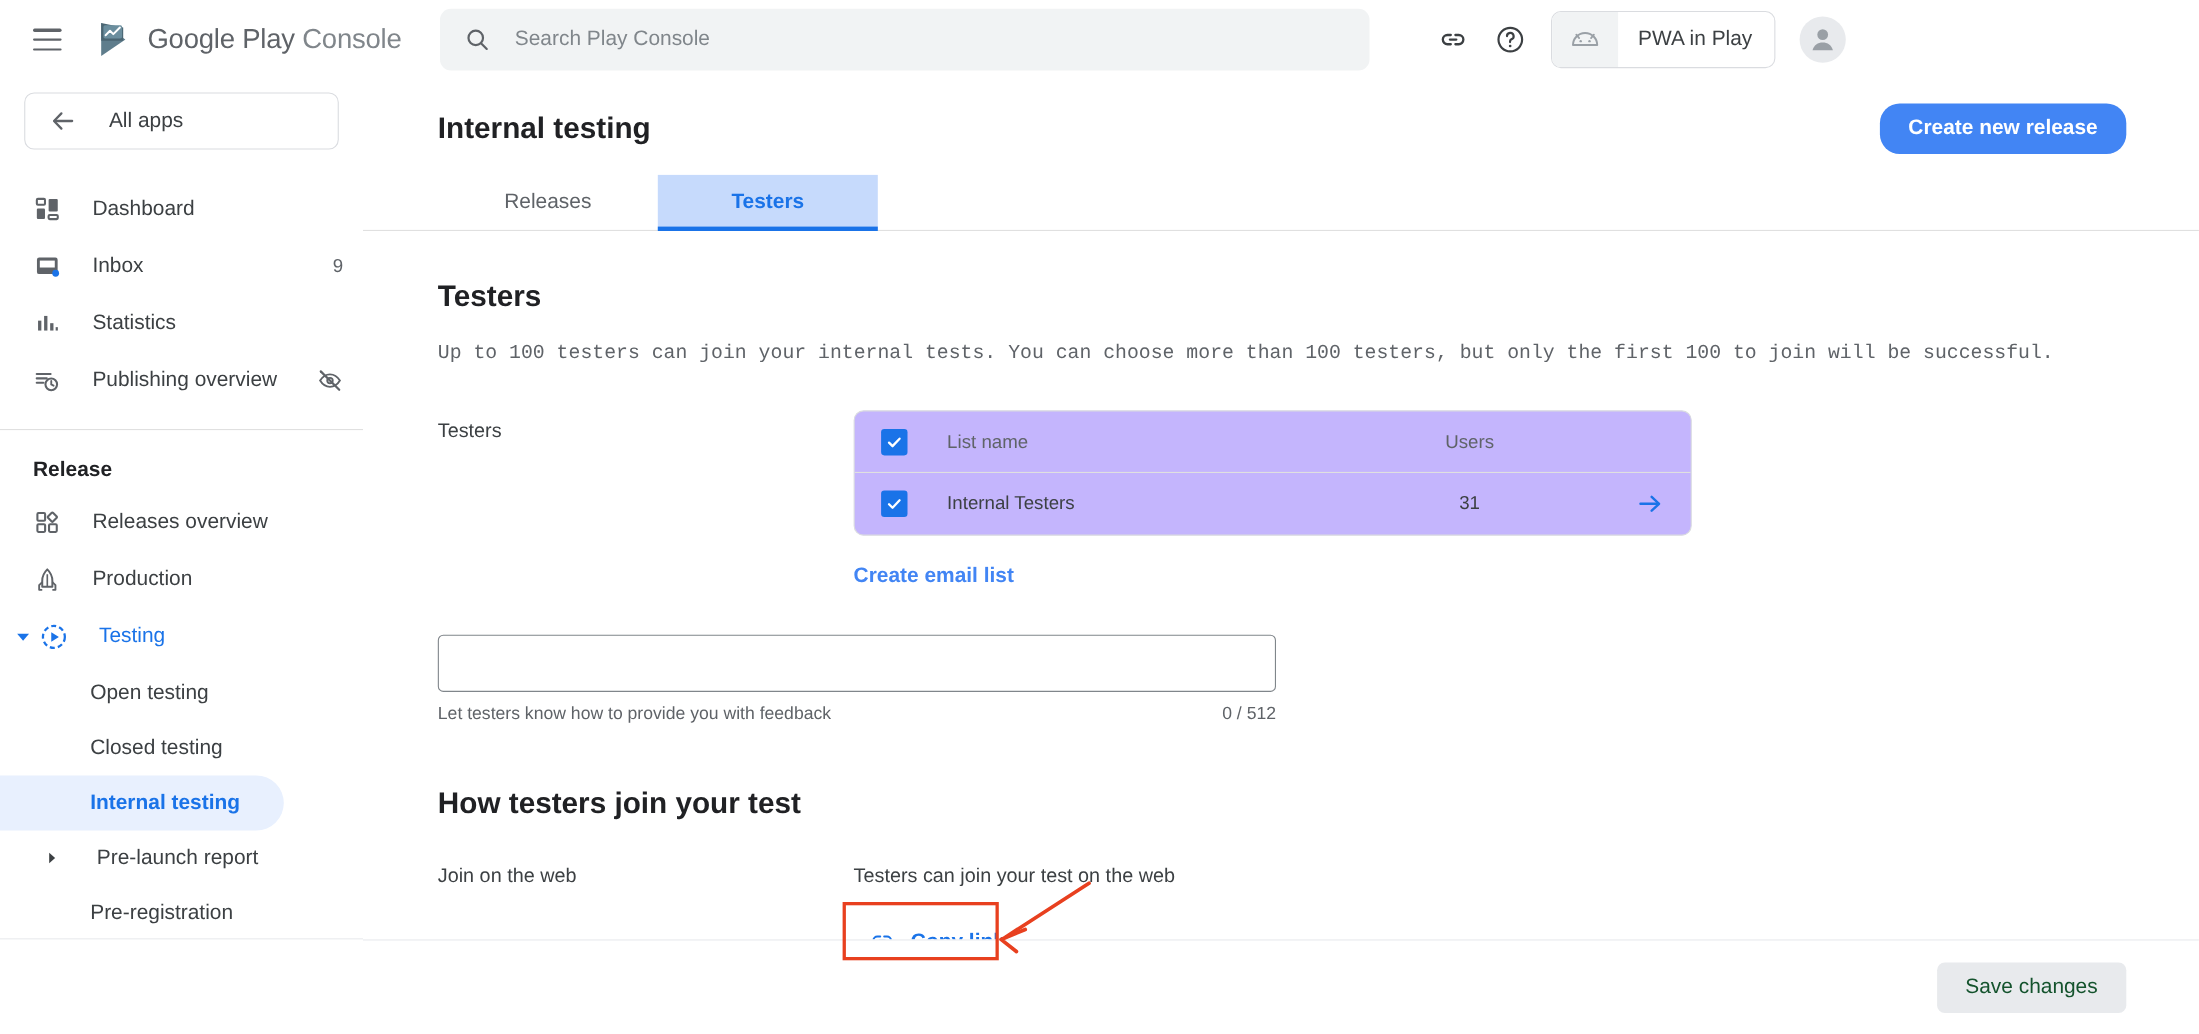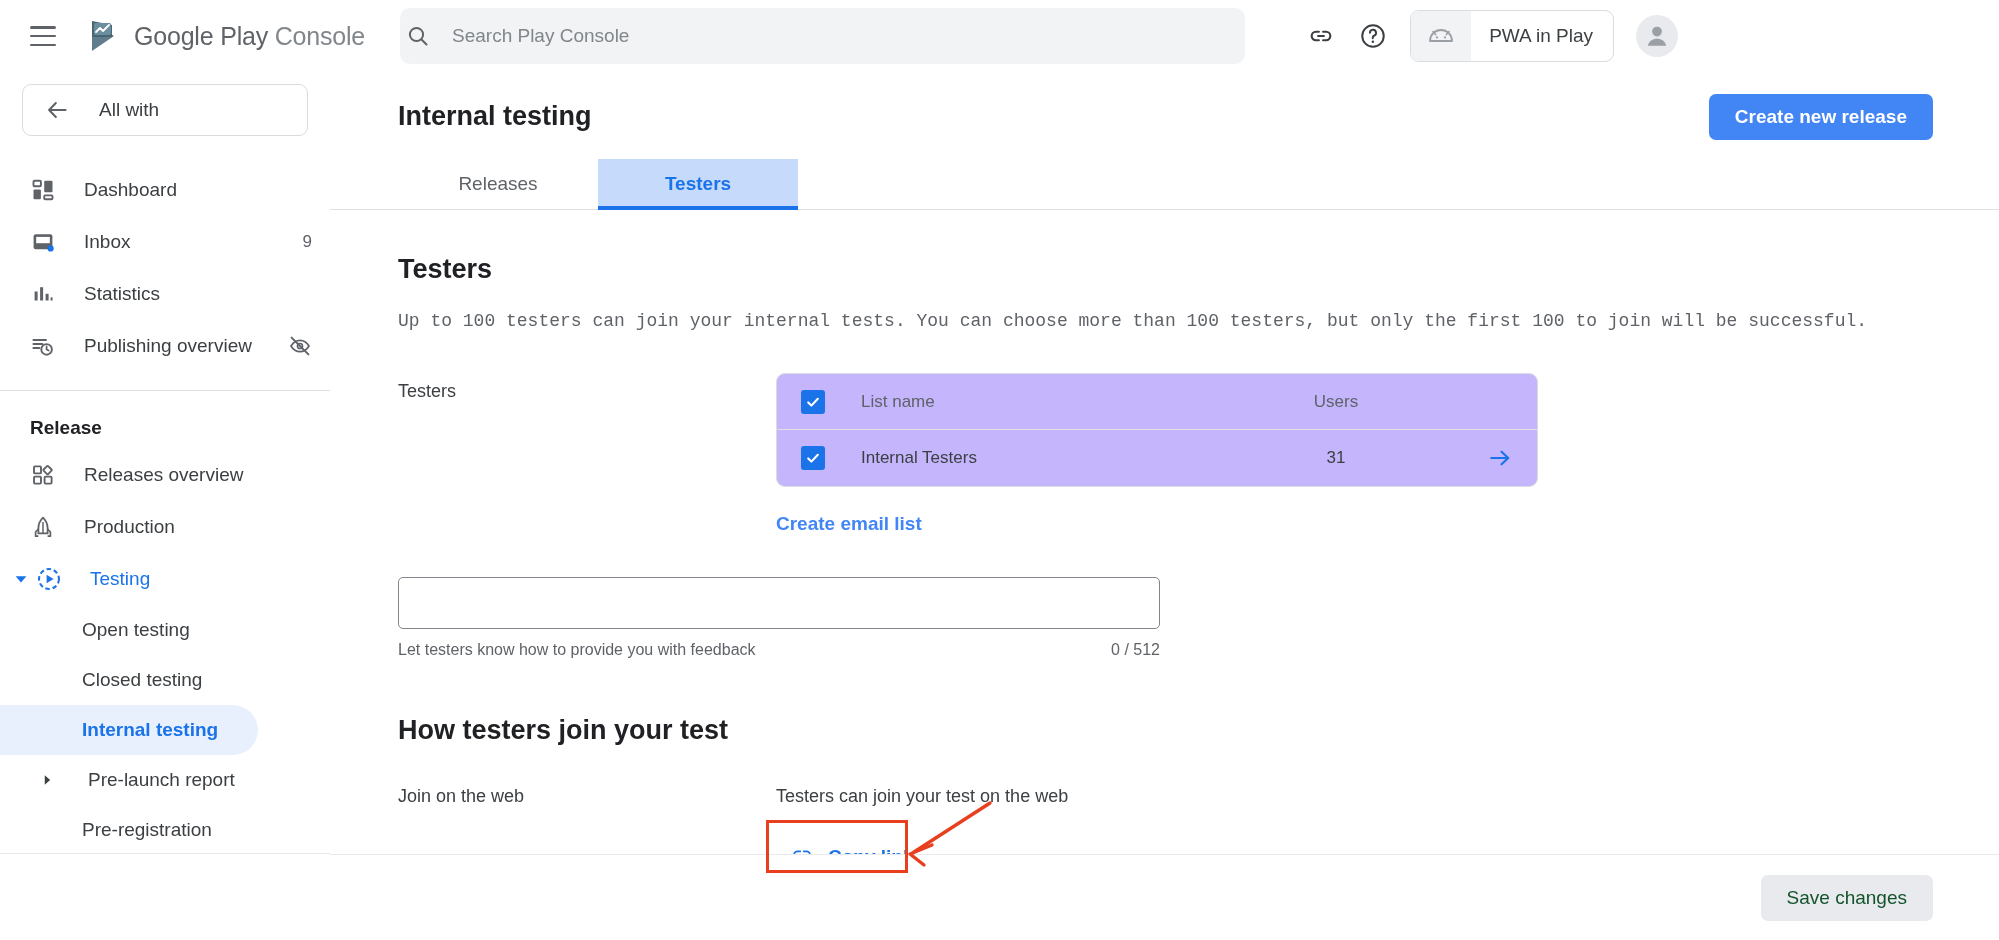--- a/index.html
+++ b/index.html
@@ -23,21 +23,21 @@
   .hamburger span { display:block; height: 2.5px; background: #5f6368; border-radius: 2px; }
   .logo-wrap { display: flex; align-items: center; margin-left: 32px; gap: 10px; }
   .logo-mark { width: 36px; height: 34px; }
   .logo-text { font-size: 25px; letter-spacing: -0.2px; white-space: nowrap; }
   .logo-text .g { color: #5f6368; font-weight: 500; }
   .logo-text .c { color: #80868b; font-weight: 400; }
 
   .searchbar {
     position: absolute; left: 400px; top: 8px;
     width: 845px; height: 56px; border-radius: 10px;
-    background: #f1f3f4; display: flex; align-items: center; padding: 0 6px;
+    background: #f1f3f4; display: flex; align-items: center; padding: 0 22px;
     cursor: text;
   }
   .search-ico { width: 24px; height: 24px; flex: 0 0 24px; }
   .search-input {
     border: none; outline: none; background: transparent;
     font-family: "Liberation Sans", sans-serif; font-size: 19px;
     color: #5f6368; margin-left: 22px; width: 700px;
   }
   .search-input::placeholder { color: #80868b; }
 
@@ -112,21 +112,21 @@
     position: absolute; left: 330px; top: 72px; right: 0; bottom: 0;
     background: #fff;
   }
   .main-head {
     position: relative; height: 88px; padding: 0 70px 0 68px;
     display: flex; align-items: center;
   }
   .page-title { font-size: 27px; font-weight: bold; color: #202124; }
   .btn-primary {
     position: absolute; right: 66px; top: 22px;
-    background: #4285f4; color: #fff; border: none; border-radius: 7px;
+    background: #4285f4; color: #fff; border: none; border-radius: 18px;
     height: 46px; padding: 0 26px; font-size: 19px; font-weight: bold;
     font-family: "Liberation Sans", sans-serif; cursor: pointer;
   }
 
   .tabs {
     display: flex; align-items: flex-end; height: 50px;
     border-bottom: 1px solid #e0e0e0; padding-left: 68px;
   }
   .tab {
     width: 200px; height: 50px; display: flex; align-items: center;
@@ -286,21 +286,21 @@
   </div>
 
   <div class="sidebar">
     <div class="allapps">
       <span class="nav-ico">
         <svg width="26" height="26" viewBox="0 0 24 24">
           <line x1="4.4" y1="12" x2="19" y2="12" stroke="#5f6368" stroke-width="1.9" stroke-linecap="round"></line>
           <polyline points="10,5.6 3.8,12 10,18.4" fill="none" stroke="#5f6368" stroke-width="1.9" stroke-linecap="round" stroke-linejoin="round"></polyline>
         </svg>
       </span>
-      <span class="allapps-label">All with</span>
+      <span class="allapps-label">All apps</span>
     </div>
 
     <div class="nav">
 
       <div class="nav-item">
         <span class="nav-ico">
           <svg width="24" height="24" viewBox="0 0 24 24">
             <rect x="2.5" y="2.8" width="7.4" height="5.4" rx="1" fill="none" stroke="#5f6368" stroke-width="1.9"></rect>
             <rect x="13.2" y="2.8" width="8.3" height="11.5" rx="1" fill="#5f6368"></rect>
             <rect x="2.5" y="11.6" width="7.4" height="9.6" rx="1" fill="#5f6368"></rect>

